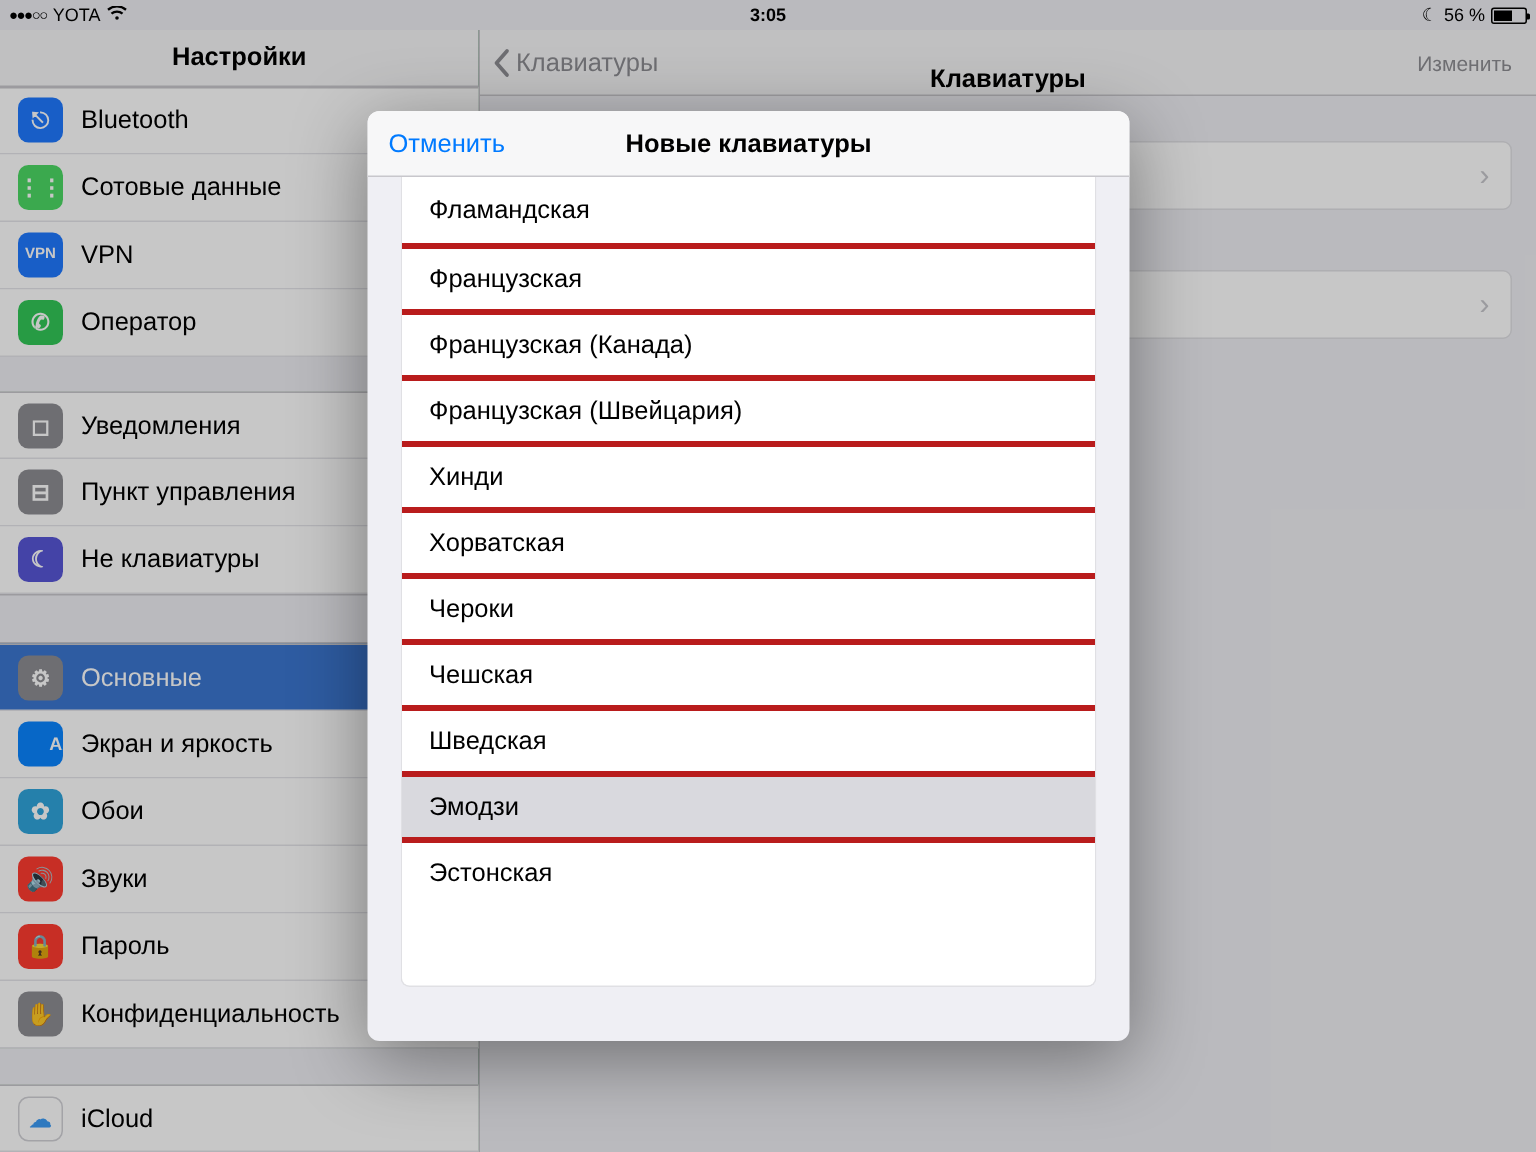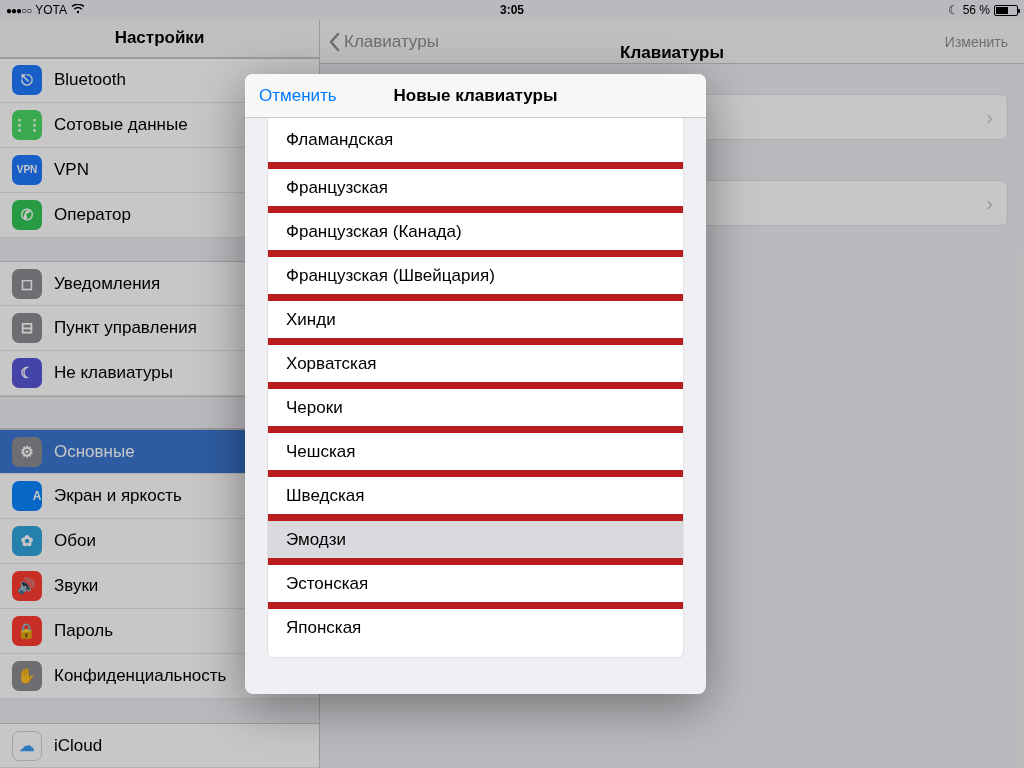--- a/index.html
+++ b/index.html
@@ -38,27 +38,27 @@
   .detail-header { height:44px; background:#f7f7f8; border-bottom:1px solid #c8c7cc; position:relative; display:flex; align-items:flex-end; justify-content:center;}
   .detail-header .title { font-weight:600; font-size:17px;}
   .back { position:absolute; left:8px; top:0; bottom:0; display:flex; align-items:center; color:#8e8e93; font-size:17px;}
   .back svg { margin-right:4px;}
   .edit { position:absolute; right:16px; top:0; bottom:0; display:flex; align-items:center; color:#8e8e93; font-size:14px;}
   .detail-body { padding: 30px 16px; }
   .detail-row { height:46px; background:#fff; border:1px solid #e0e0e4; border-radius:6px; margin-bottom: 40px; display:flex; align-items:center; justify-content:flex-end; padding-right:14px; color:#c7c7cc; font-size:20px;}
   
   .dim { position:absolute; inset:0; background:rgba(0,0,0,0.22);}
   
-  .modal { position:absolute; left:245px; top:74px; width:461px; height:620px; background:#efeff4; border-radius:8px; box-shadow: 0 12px 50px rgba(0,0,0,0.4); overflow:hidden; display:flex; flex-direction:column;}
+  .modal { position:absolute; left:245px; top:74px; width:508px; height:620px; background:#efeff4; border-radius:8px; box-shadow: 0 12px 50px rgba(0,0,0,0.4); overflow:hidden; display:flex; flex-direction:column;}
   .modal-header { height:44px; background:#f7f7f8; border-bottom:1px solid #c8c7cc; display:flex; align-items:center; justify-content:center; position:relative;}
   .modal-header .mtitle { font-weight:600; font-size:17px;}
   .cancel { position:absolute; left:14px; top:0; bottom:0; display:flex; align-items:center; color:#007aff; font-size:17px;}
   .modal-body { flex:1; overflow:hidden; padding: 0 22px 36px 22px; display:flex;}
   .kb-list { flex:1; background:#fff; border:1px solid #e0e0e4; border-top:none; border-radius:0 0 6px 6px;}
-  .kb-item { height:44px; display:flex; align-items:center; padding-left:18px; font-size:17px; color:#000; border-top:7px solid #b91c1c;}
+  .kb-item { height:44px; display:flex; align-items:center; padding-left:18px; font-size:17px; color:#000; border-top:4px solid #b91c1c;}
   .kb-item:first-child { border-top: none;}
   .kb-item.highlight { background:#d9d9de;}
 </style>
 </head>
 <body>
 
 <div class="status-bar">
   <div class="status-left">
     <span class="signal-dots">●●●○○</span>
     <span>YOTA</span>
@@ -186,16 +186,15 @@
         <div class="kb-item">Французская</div>
         <div class="kb-item">Французская (Канада)</div>
         <div class="kb-item">Французская (Швейцария)</div>
         <div class="kb-item">Хинди</div>
         <div class="kb-item">Хорватская</div>
         <div class="kb-item">Чероки</div>
         <div class="kb-item">Чешская</div>
         <div class="kb-item">Шведская</div>
         <div class="kb-item highlight">Эмодзи</div>
         <div class="kb-item">Эстонская</div>
-        <div class="kb-item">Японская</div>
       </div>
   </div>
 </div>
 
 </body></html>

